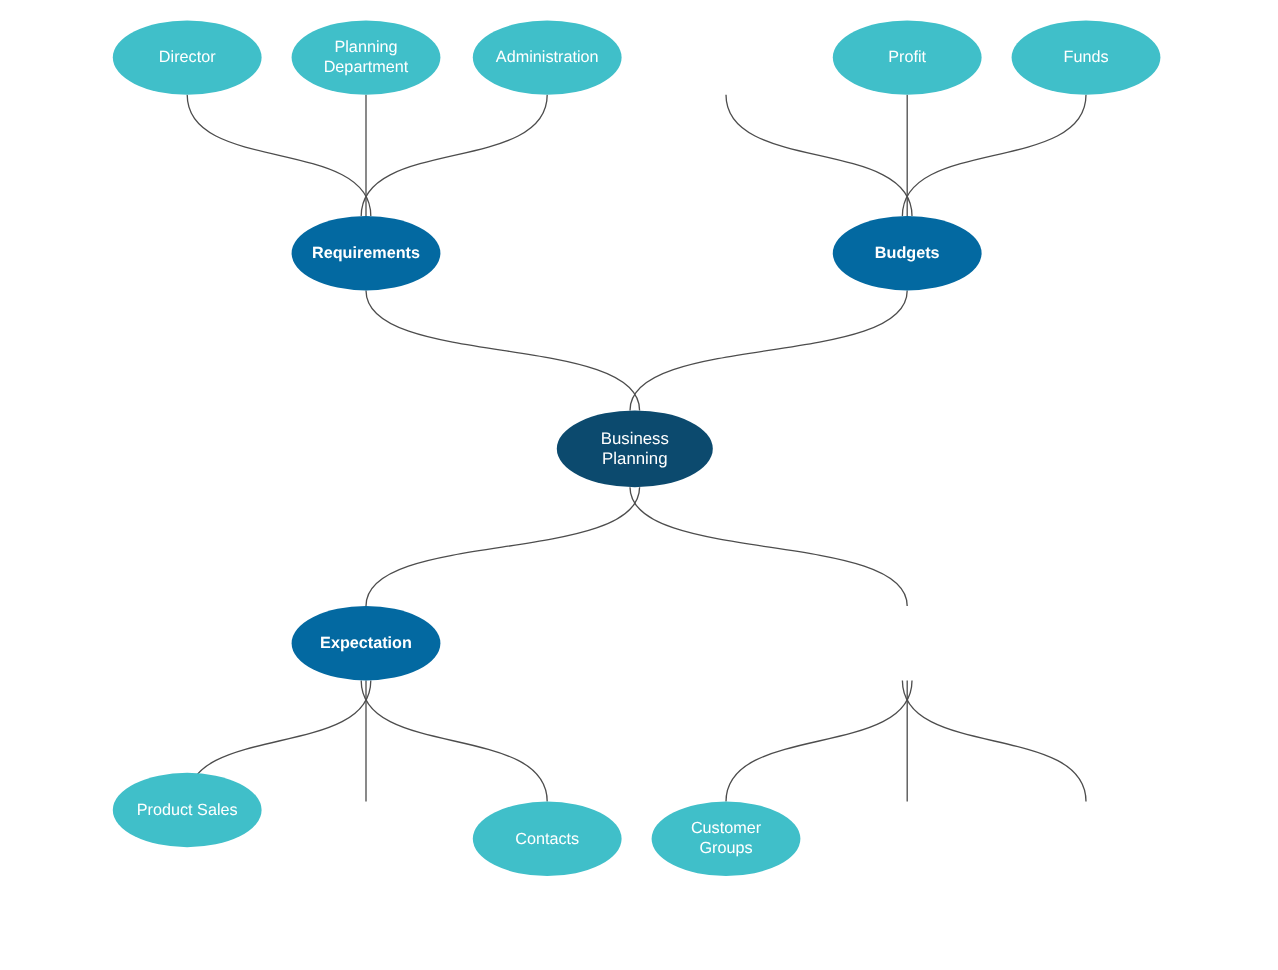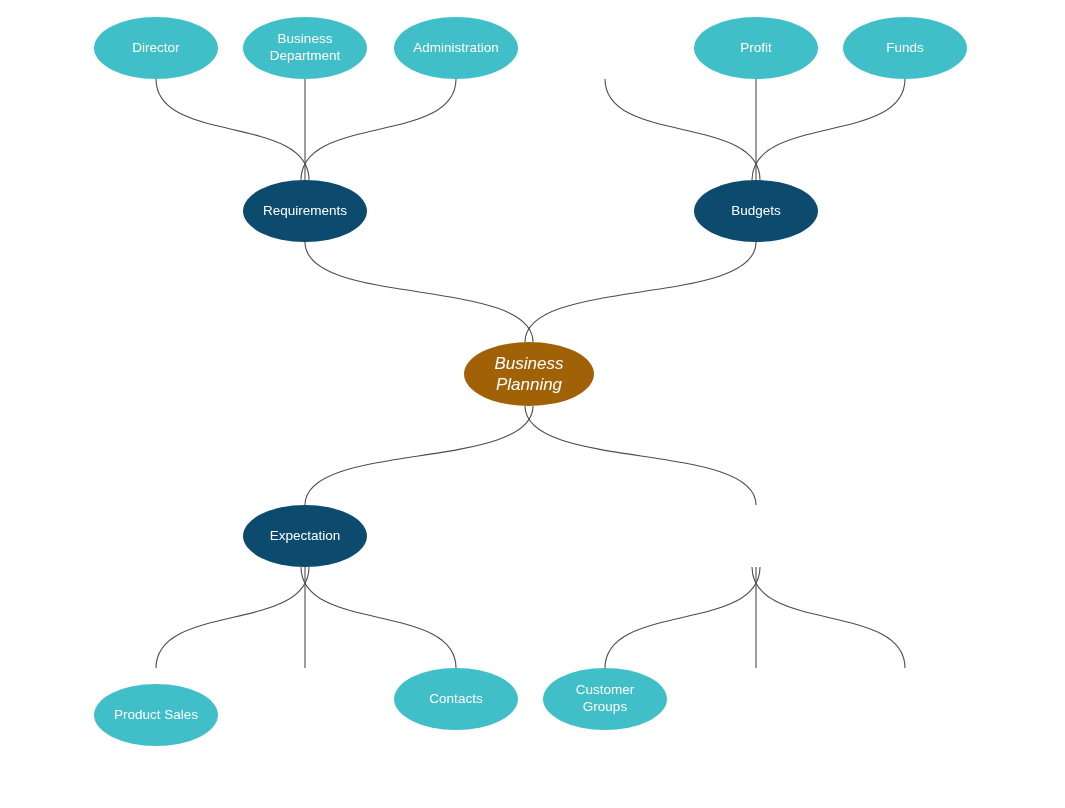--- a/index.html
+++ b/index.html
@@ -32,22 +32,22 @@
     justify-content: center;
     text-align: center;
     color: #ffffff;
     font-size: 13.5px;
     line-height: 1.25;
     padding: 0 9px;
     box-sizing: border-box;
     user-select: none;
   }
   .node.leaf   { background: #40bfc9; }
-  .node.branch { background: #0c4a6e; }
-  .node.root   { background: #a16207; width: 130px; height: 64px; font-size: 17px; font-style: italic; }
+  .node.branch { background: #0369a1; font-weight: bold; }
+  .node.root   { background: #0c4a6e; width: 130px; height: 64px; font-size: 14px; }
 </style>
 </head>
 <body>
 
 <div class="canvas">
 
   <svg class="connector-layer" viewBox="0 0 1065 808" xmlns="http://www.w3.org/2000/svg">
 
     <path d="M 144 79 C 144 145, 297 114, 297 180"></path>
     <path d="M 293 79 L 293 180"></path>
@@ -69,21 +69,21 @@
 
     <path d="M 748 567 C 748 633, 593 602, 593 668"></path>
     <path d="M 744 567 L 744 668"></path>
     <path d="M 740 567 C 740 633, 893 602, 893 668"></path>
   </svg>
 
   <div class="node leaf" style="left:82px;  top:17px;">
     <span>Director</span>
   </div>
   <div class="node leaf" style="left:231px; top:17px;">
-    <span>Business Department</span>
+    <span>Planning Department</span>
   </div>
   <div class="node leaf" style="left:382px; top:17px;">
     <span>Administration</span>
   </div>
   <div class="node leaf" style="left:682px; top:17px;">
     <span>Profit</span>
   </div>
   <div class="node leaf" style="left:831px; top:17px;">
     <span>Funds</span>
   </div>
@@ -96,21 +96,21 @@
   </div>
 
   <div class="node root" style="left:452px; top:342px;">
     <span>Business Planning</span>
   </div>
 
   <div class="node branch" style="left:231px; top:505px;">
     <span>Expectation</span>
   </div>
 
-  <div class="node leaf" style="left:82px;  top:684px;">
+  <div class="node leaf" style="left:82px;  top:644px;">
     <span>Product Sales</span>
   </div>
   <div class="node leaf" style="left:382px; top:668px;">
     <span>Contacts</span>
   </div>
   <div class="node leaf" style="left:531px; top:668px;">
     <span>Customer Groups</span>
   </div>
 
 </div>

